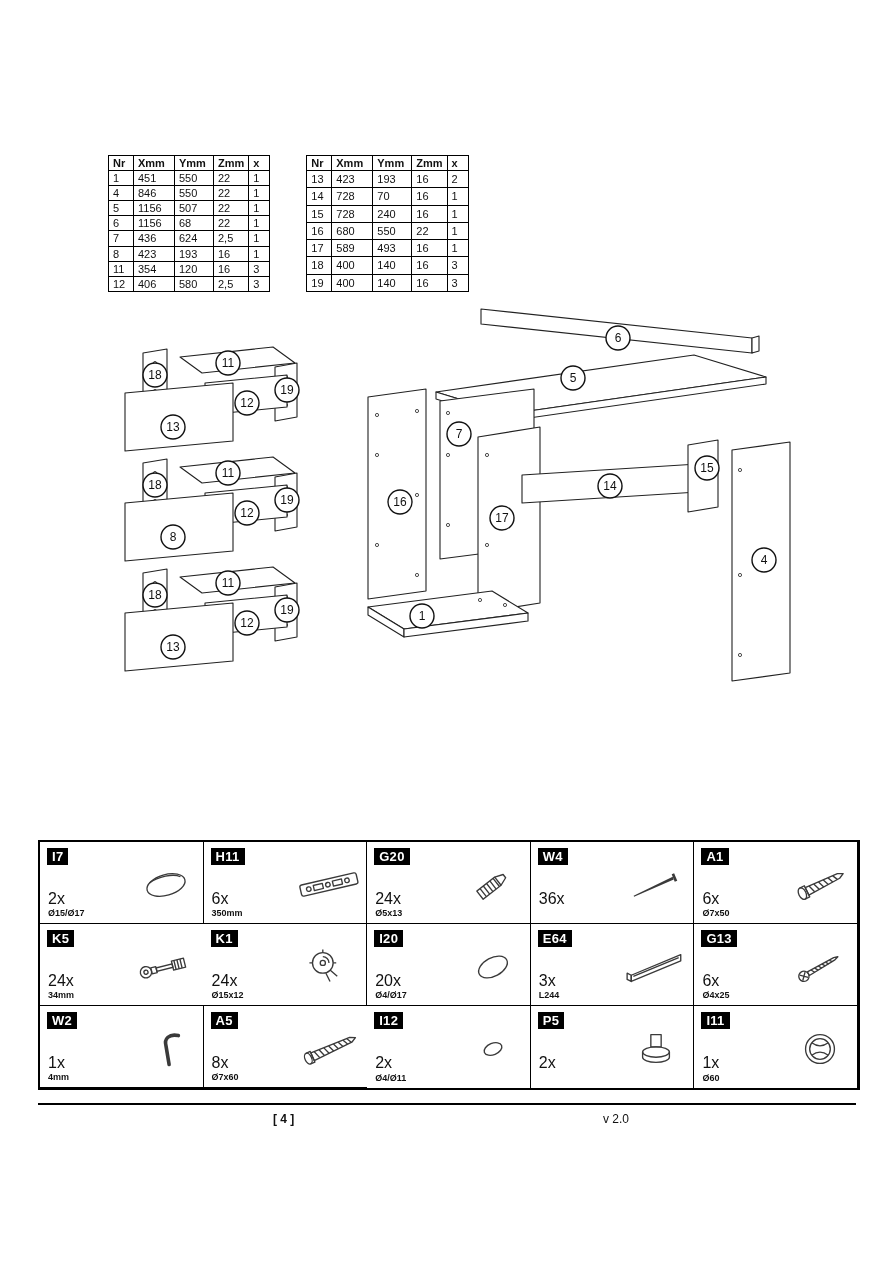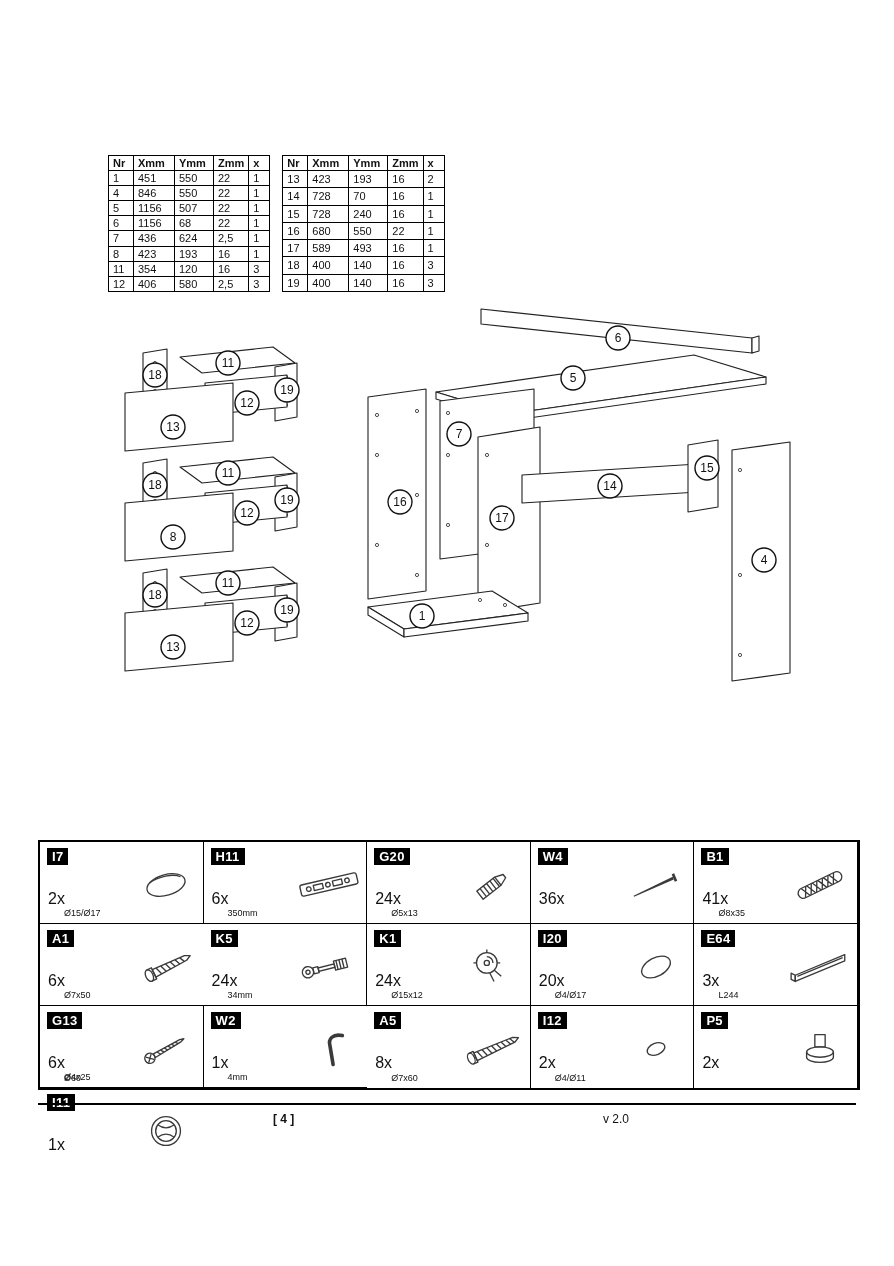--- a/index.html
+++ b/index.html
@@ -1,21 +1,21 @@
 <!DOCTYPE html>
 <html><head>
 <meta charset="utf-8">
 <style>
   html,body{margin:0;padding:0;background:#e8e8e8;}
   .page{
     position:relative;width:894px;height:1266px;margin:0 auto;background:#ffffff;
     font-family:"Liberation Sans",sans-serif;color:#111;overflow:hidden;
   }
   
-  .tables-row{position:absolute;left:108px;top:155px;display:flex;gap:12px;}
+  .tables-row{position:absolute;left:108px;top:155px;display:flex;gap:36px;}
   table.dim-table{border-collapse:collapse;font-size:11px;line-height:1.1;}
   table.dim-table th,table.dim-table td{
     border:1px solid #000;padding:1px 4px;text-align:left;white-space:nowrap;
   }
   table.dim-table th{font-weight:bold;}
   table.dim-table td:nth-child(1),table.dim-table th:nth-child(1){min-width:16px;}
   table.dim-table td:nth-child(2),table.dim-table th:nth-child(2){min-width:32px;}
   table.dim-table td:nth-child(3),table.dim-table th:nth-child(3){min-width:30px;}
   table.dim-table td:nth-child(4),table.dim-table th:nth-child(4){min-width:26px;}
   table.dim-table td:nth-child(5),table.dim-table th:nth-child(5){min-width:12px;}
@@ -34,21 +34,21 @@
   .part-cell{position:relative;border-right:1px solid #000;border-bottom:1px solid #000;}
   .part-cell:nth-child(6n){border-right:none;text-align:center;}
   .part-cell:nth-child(n+13){border-bottom:none;}
   .part-code{
     position:absolute;top:6px;left:7px;background:#000;color:#fff;
     font-weight:bold;font-size:13px;padding:1px 5px;letter-spacing:0.3px;
   }
   .part-qty{position:absolute;top:48px;left:8px;font-size:16px;}
   .part-icon{position:absolute;top:20px;right:4px;width:66px;height:46px;}
   .part-icon svg{width:100%;height:100%;}
-  .part-size{position:absolute;bottom:5px;left:24px;font-size:9px;color:#111;}
+  .part-size{position:absolute;bottom:5px;left:8px;font-size:9px;color:#111;font-weight:bold;}
   .s{fill:none;stroke:#3a3a3a;stroke-width:1.3;stroke-linejoin:round;}
   .sf{fill:#3a3a3a;stroke:none;}
   .thick{fill:none;stroke:#3a3a3a;stroke-width:3.5;stroke-linecap:round;}
   
   .footer{position:absolute;left:38px;top:1103px;width:818px;border-top:2px solid #000;height:30px;}
   .page-number{position:absolute;left:235px;top:7px;font-size:12px;font-weight:bold;}
   .version-label{position:absolute;left:565px;top:7px;font-size:12px;}
 </style>
 </head>
 <body>
@@ -386,31 +386,20 @@
         <span class="part-qty">36x</span>
         <span class="part-icon"><svg viewBox="0 0 64 44">
             <g transform="rotate(-22 32 22)">
               <path d="M8 23.5 L50 20.6 L50 23.4 L8 24.7 Z" class="sf"></path>
               <rect x="50" y="18" width="2.6" height="8" class="sf"></rect>
             </g>
           </svg></span>
         <span class="part-size"></span>
       </div>
       <div class="part-cell">
-        <span class="part-code">B1</span>
-        <span class="part-qty">41x</span>
-        <span class="part-icon"><svg viewBox="0 0 64 44">
-            <g transform="rotate(-26 32 22)">
-              <rect x="9" y="17" width="46" height="10" rx="5" class="s"></rect>
-              <path d="M14 17 l5 10 M20 17 l5 10 M26 17 l5 10 M32 17 l5 10 M38 17 l5 10 M44 17 l5 10 M14 27 l5 -10 M20 27 l5 -10 M26 27 l5 -10 M32 27 l5 -10 M38 27 l5 -10 M44 27 l5 -10" class="s"></path>
-            </g>
-          </svg></span>
-        <span class="part-size">Ø8x35</span>
-      </div>
-      <div class="part-cell">
         <span class="part-code">A1</span>
         <span class="part-qty">6x</span>
         <span class="part-icon"><svg viewBox="0 0 64 44">
             <g transform="rotate(-26 32 22)">
               <ellipse cx="13" cy="22" rx="3.5" ry="6" class="s"></ellipse>
               <path d="M13 16 h5 v12 h-5" class="s"></path>
               <path d="M18 18 L52 19.5 L57 22 L52 24.5 L18 26 Z" class="s"></path>
               <path d="M22 18.2 l2.5 7.4 M27 18.4 l2.5 7 M32 18.7 l2.5 6.6 M37 19 l2.5 6 M42 19.2 l2.5 5.6 M47 19.5 l2.5 5" class="s"></path>
             </g>
           </svg></span>

